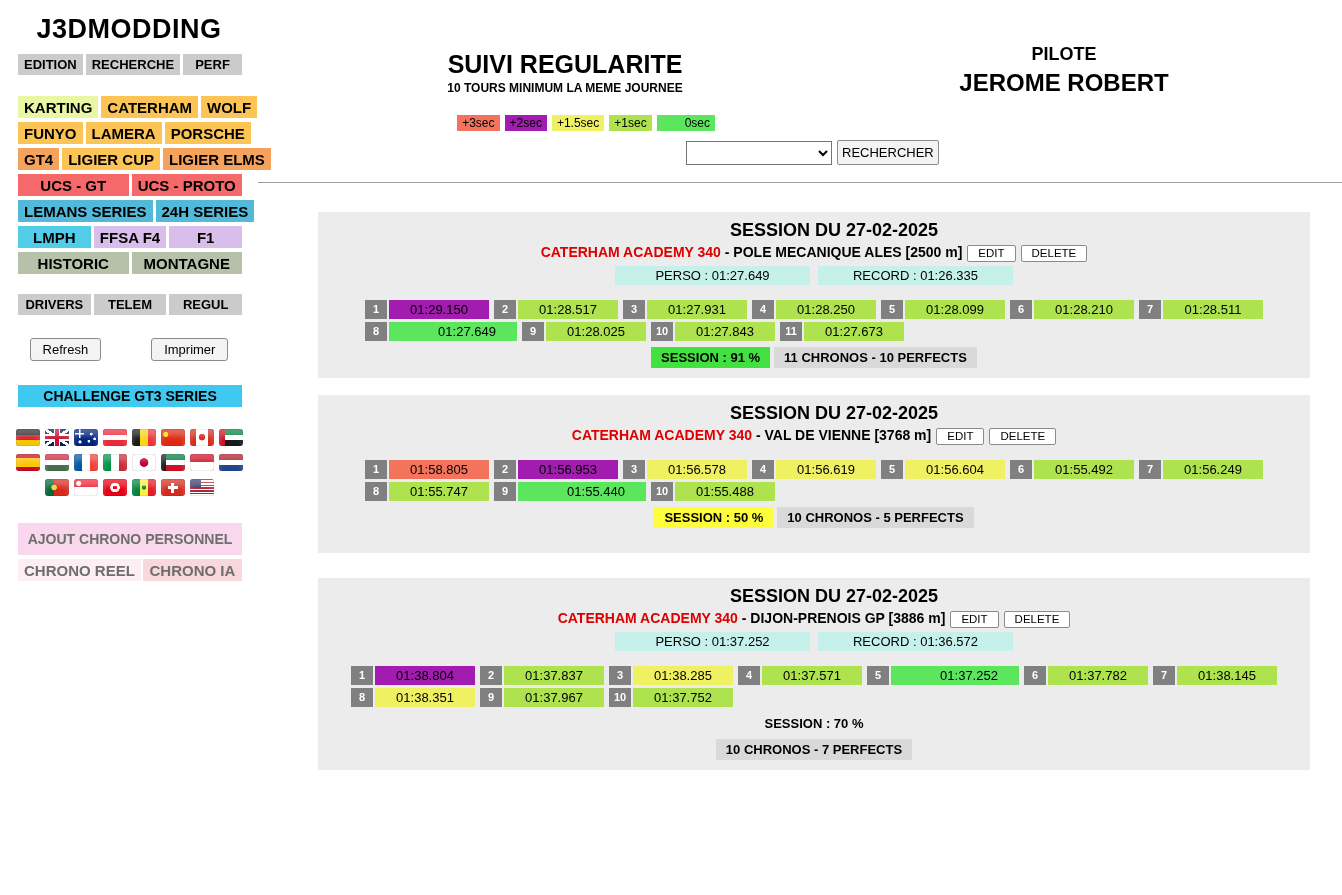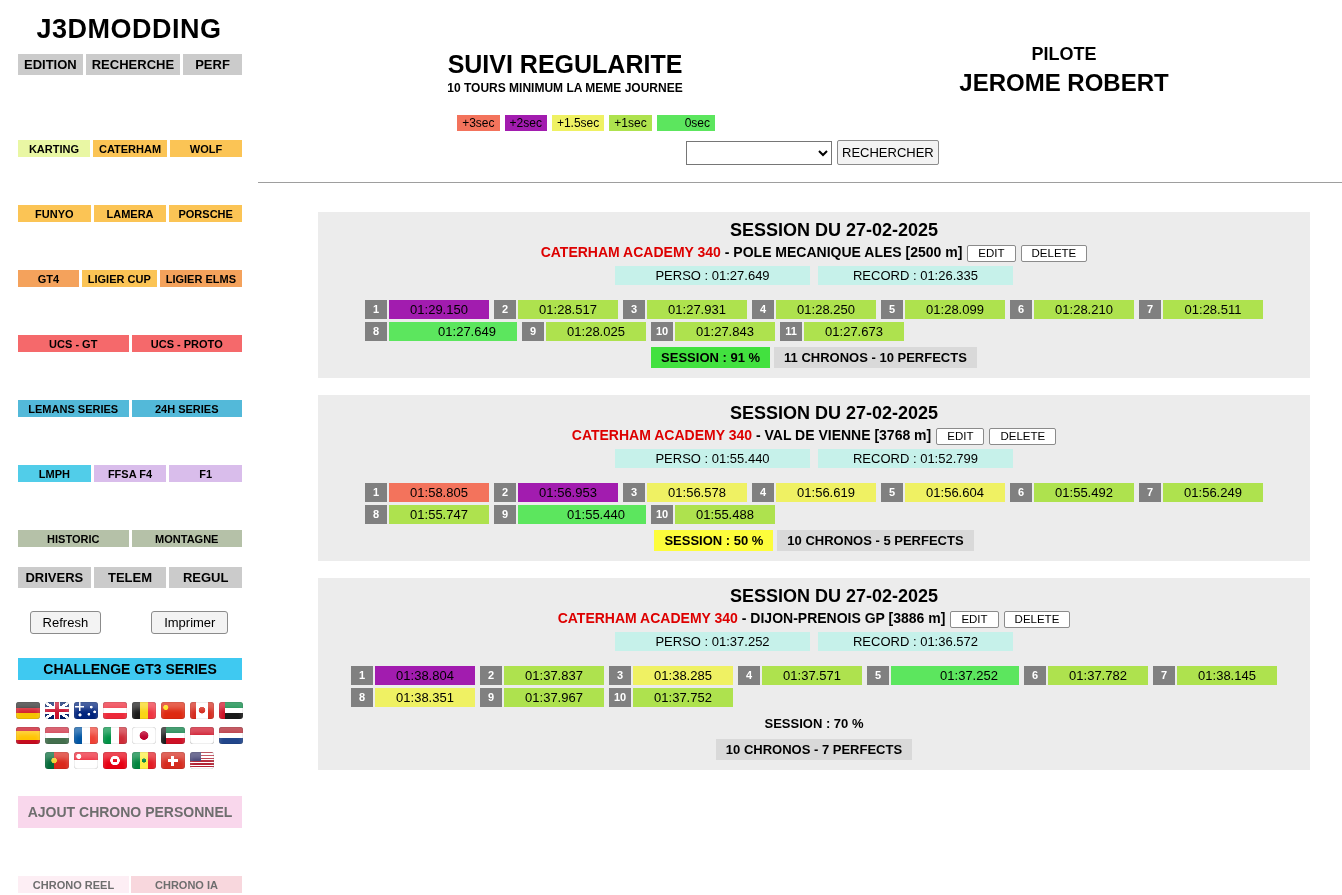--- a/index.html
+++ b/index.html
@@ -6,21 +6,21 @@
     font-family:"Liberation Sans",sans-serif;color:#000;}
   .page{position:relative;width:1342px;height:895px;}
 
   
   .sidebar{position:absolute;left:0;top:0;width:258px;text-align:center;}
   .site-title{font-size:27px;font-weight:bold;margin-top:14px;letter-spacing:.5px;}
   .btn-row{display:flex;gap:3px;margin:9px 16px 0 18px;}
   .g-chip{flex:1;background:#cbcbcb;font-weight:bold;font-size:13px;padding:3px 6px;white-space:nowrap;}
   .series{display:flex;flex-direction:column;gap:4px;margin-top:21px;}
   .cat-row{display:flex;gap:3px;margin:0 16px 0 18px;}
-  .s-chip{flex:1;font-weight:bold;font-size:11px;padding:2.5px 6px;white-space:nowrap;cursor:pointer;margin-top:44px;}
+  .s-chip{flex:1;font-weight:bold;font-size:15px;padding:2.5px 6px;white-space:nowrap;cursor:pointer;}
   .c-palegreen{background:#e9f7a4;}
   .c-amber{background:#fbc455;}
   .c-orange{background:#f4a25c;}
   .c-red{background:#f5696b;}
   .c-blue{background:#53b9d9;}
   .c-cyan{background:#51cde9;}
   .c-purple{background:#d9bdeb;}
   .c-sage{background:#b5c1a8;}
   .tool-row{margin-top:20px;}
   .action-row{display:flex;justify-content:center;gap:50px;margin-top:23px;}
@@ -301,24 +301,20 @@
             </div>
           </div>
           <div class="status">
             <span class="pct pc-green">SESSION : 91 %</span>
             <span class="chronos">11 CHRONOS - 10 PERFECTS</span>
           </div>
         </section>
         <section class="session-panel">
           <div class="s-title">SESSION DU 27-02-2025</div>
           <div class="carline"><span class="car">CATERHAM ACADEMY 340</span><span class="sep"> - </span><span class="track">VAL DE VIENNE [3768 m]</span><button class="mini-btn">EDIT</button><button class="mini-btn">DELETE</button></div>
-          <div class="pr-row">
-            <div class="pr-box">PERSO : 01:55.440</div>
-            <div class="pr-box">RECORD : 01:52.799</div>
-          </div>
           <div class="laps">
             <div class="lap-row">
               <span class="lap">
                 <span class="lap-n">1</span>
                 <span class="lap-t plus3">01:58.805</span>
               </span>
               <span class="lap">
                 <span class="lap-n">2</span>
                 <span class="lap-t plus2">01:56.953</span>
               </span>

